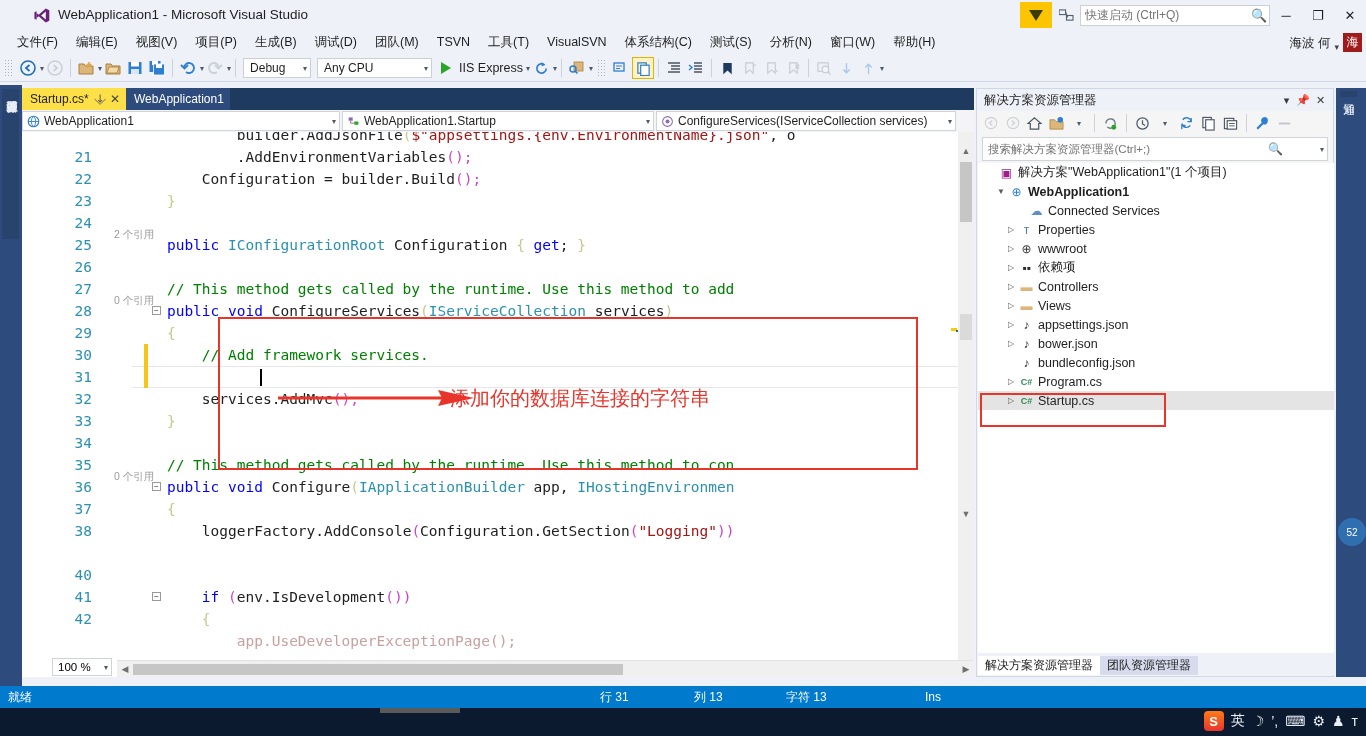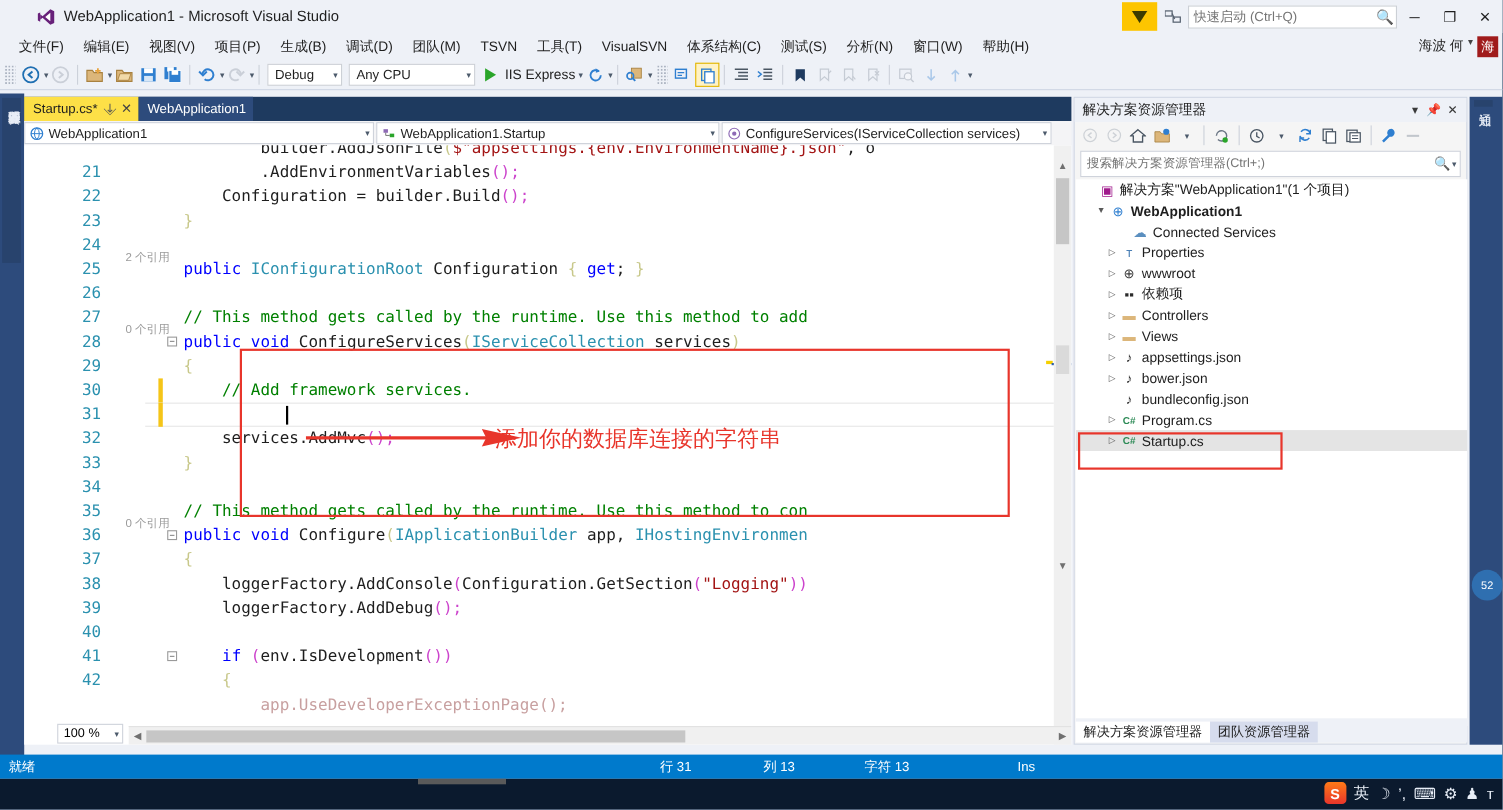--- a/index.html
+++ b/index.html
@@ -17,21 +17,21 @@
   .vs-logo { position:absolute; left:33px; top:7px; width:17px; height:17px; }
   .title-text { position:absolute; left:58px; top:7px; font-size:13.5px; color:#1e1e1e; white-space:nowrap; }
   .tb-right { position:absolute; right:0; top:0; height:30px; display:flex; align-items:center; }
   .feedback-btn { width:32px; height:26px; background:#fdc500; display:flex; align-items:center; justify-content:center; margin-right:2px;}
   .fb-tri { width:0;height:0; border-left:7px solid transparent; border-right:7px solid transparent; border-top:11px solid #3b3b00;}
   .ql-icon { width:24px; height:26px; display:flex; align-items:center; justify-content:center; color:#55606e;}
   .quick-launch { width:190px; height:21px; background:#fff; border:1px solid #ccd0d6; display:flex; align-items:center; padding:0 4px; margin-left:2px; }
   .quick-launch input { border:0; outline:0; width:166px; font-size:12px; color:#14532d; background:transparent; font-family:"Liberation Sans",sans-serif;}
   .ql-search { width:14px; color:#3b3b3b; font-size:13px; text-align:center;}
   .wbtn { width:32px; height:30px; display:flex; align-items:center; justify-content:center; color:#1e1e1e; font-size:13px;}
-  .user-row { position:absolute; right:4px; top:33px; display:flex; align-items:flex-start; gap:4px;font-family:Liberation Serif, serif; }
+  .user-row { position:absolute; right:4px; top:33px; display:flex; align-items:flex-end; gap:4px; }
   .user-name { font-size:12.5px; color:#1e1e1e; }
   .user-caret { font-size:9px; color:#444; }
   .user-avatar { width:19px; height:19px; background:#a01b1b; color:#fff; font-size:12px; display:flex; align-items:center; justify-content:center; }
 
   
   .menubar { position:absolute; left:0; top:30px; width:1366px; height:24px; display:flex; align-items:center; padding-left:8px; }
   .menu-item { padding:3px 9px; font-size:12.5px; color:#1e1e1e; white-space:nowrap; }
 
   
   .toolbar { position:absolute; left:0; top:55px; width:1366px; height:27px; display:flex; align-items:center; border-bottom:1px solid #cfd6e4;}
@@ -109,21 +109,21 @@
   .zoombox .cv { flex:1; }
 
   
   .solex { position:absolute; left:976px; top:88px; width:358px; height:589px; background:#f5f5f5; border:1px solid #cfd6e4;}
   .se-head { height:22px; background:#eef1f7; display:flex; align-items:center; padding:0 4px 0 7px; }
   .se-title { flex:1; font-size:12.5px; color:#1e1e1e; white-space:nowrap;}
   .se-hbtn { width:17px; text-align:center; color:#3a3a3a; font-size:11px; }
   .se-toolbar { height:24px; display:flex; align-items:center; padding-left:3px; gap:1px; }
   .seti { width:21px; height:21px; display:flex; align-items:center; justify-content:center; color:#4a5663; position:relative;}
   .seti.dis { opacity:.42; }
-  .se-search { margin:2px 5px 3px 5px; height:24px; background:#fff; border:1px solid #cfd3db; display:flex; align-items:center; padding:0 3px 0 5px;}
+  .se-search { margin:2px 5px 3px 5px; height:24px; background:#fff; border:1px solid #cfd3db; display:flex; align-items:center; padding:0 3px 0 5px;gap:36px;}
   .se-search input { border:0; outline:0; flex:1; font-size:11.5px; color:#6b6b6b; background:transparent; font-family:"Liberation Sans",sans-serif;}
   .se-tree { position:absolute; left:1px; top:74px; width:356px; height:497px; background:#fff; overflow:hidden; }
   .trow { height:19px; display:flex; align-items:center; font-size:12.5px; color:#1e1e1e; white-space:nowrap; position:relative;}
   .trow.selrow { background:#e4e4e4; }
   .tw { width:14px; text-align:center; color:#5a5a5a; font-size:8px; }
   .ticon { width:17px; text-align:center; margin-right:3px; font-size:12px; display:flex; align-items:center; justify-content:center;}
   .se-tabs { position:absolute; left:1px; bottom:1px; width:356px; height:22px; background:#eef1f7; display:flex; align-items:flex-end; }
   .se-tab { height:19px; padding:0 7px; font-size:12px; display:flex; align-items:center; }
   .se-tab.act { background:#fff; color:#1e1e1e; }
   .se-tab.ina { background:#d6dced; color:#1e1e1e;margin-top:12px; }
@@ -420,21 +420,20 @@
         <div class="row" style="position: absolute; left: 0px; top: 190px; width: 936px;"><span class="lnum" style="top: 0px;">29</span><span class="ctext" style="top: 0px;"><span class="br">    {</span></span></div>
         <div class="row" style="position: absolute; left: 0px; top: 212px; width: 936px;"><div class="changebar" style="top: 0px;"></div><span class="lnum" style="top: 0px;">30</span><span class="ctext" style="top: 0px;"><span class="cm">        // Add framework services.</span></span></div>
         <div class="row" style="position: absolute; left: 0px; top: 234px; width: 936px;"><div class="hl-line" style="top: 0px;"></div><div class="changebar" style="top: 0px;"></div><span class="lnum" style="top: 0px;">31</span><span class="ctext" style="top: 0px;"></span><div class="caret-bar" style="left: 238px; top: 3px;"></div></div>
         <div class="row" style="position: absolute; left: 0px; top: 256px; width: 936px;"><span class="lnum" style="top: 0px;">32</span><span class="ctext" style="top: 0px;"><span class="pl">        services.</span><span class="pl">AddMvc</span><span class="pn">();</span></span></div>
         <div class="row" style="position: absolute; left: 0px; top: 278px; width: 936px;"><span class="lnum" style="top: 0px;">33</span><span class="ctext" style="top: 0px;"><span class="br">    }</span></span></div>
         <div class="row" style="position: absolute; left: 0px; top: 300px; width: 936px;"><span class="lnum" style="top: 0px;">34</span><span class="ctext" style="top: 0px;"></span></div>
         <div class="row" style="position: absolute; left: 0px; top: 322px; width: 936px;"><span class="lnum" style="top: 0px;">35</span><span class="ctext" style="top: 0px;"><span class="cm">    // This method gets called by the runtime. Use this method to con</span></span></div>
         <div class="row" style="position: absolute; left: 0px; top: 344px; width: 936px;"><span class="lnum" style="top: 0px;">36</span><div class="collapse" style="top: 6px;">−</div><div class="refs" style="top: -6px;">0 个引用</div><span class="ctext" style="top: 0px;"><span class="pl">    </span><span class="kw">public</span><span class="pl"> </span><span class="kw">void</span><span class="pl"> Configure</span><span class="br">(</span><span class="ty">IApplicationBuilder</span><span class="pl"> app, </span><span class="ty">IHostingEnvironmen</span></span></div>
         <div class="row" style="position: absolute; left: 0px; top: 366px; width: 936px;"><span class="lnum" style="top: 0px;">37</span><span class="ctext" style="top: 0px;"><span class="br">    {</span></span></div>
         <div class="row" style="position: absolute; left: 0px; top: 388px; width: 936px;"><span class="lnum" style="top: 0px;">38</span><span class="ctext" style="top: 0px;"><span class="pl">        loggerFactory.</span><span class="pl">AddConsole</span><span class="pn">(</span><span class="pl">Configuration.</span><span class="pl">GetSection</span><span class="pn">(</span><span class="st">"Logging"</span><span class="pn">))</span></span></div>
-        <div class="row" style="position: absolute; left: 0px; top: 410px; width: 936px;"><span class="lnum" style="top: 0px;">39</span><span class="ctext" style="top: 0px;"><span class="pl">        loggerFactory.</span><span class="pl">AddDebug</span><span class="pn">();</span></span></div>
         <div class="row" style="position: absolute; left: 0px; top: 432px; width: 936px;"><span class="lnum" style="top: 0px;">40</span><span class="ctext" style="top: 0px;"></span></div>
         <div class="row" style="position: absolute; left: 0px; top: 454px; width: 936px;"><span class="lnum" style="top: 0px;">41</span><div class="collapse" style="top: 6px;">−</div><span class="ctext" style="top: 0px;"><span class="pl">        </span><span class="kw">if</span><span class="pl"> </span><span class="pn">(</span><span class="pl">env.</span><span class="pl">IsDevelopment</span><span class="pn">())</span></span></div>
         <div class="row" style="position: absolute; left: 0px; top: 476px; width: 936px;"><span class="lnum" style="top: 0px;">42</span><span class="ctext" style="top: 0px;"><span class="br">        {</span></span></div>
         <div class="row" style="position: absolute; left: 0px; top: 498px; width: 936px;"><span class="ctext" style="top: 0px;"><span class="cf">            app.UseDeveloperExceptionPage();</span></span></div>
       </div>
 
     <div class="annbox" style="left:196px; top:185px; width:700px; height:153px;"></div>
     <svg class="annarrow" style="left:256px; top:255px; width:200px;" viewBox="0 0 200 20">
       <path d="M0 11 L168 11" stroke="#e8352b" stroke-width="3" fill="none"></path>
       <path d="M196 11 L160 3 L164 11 L160 19 Z" fill="#e8352b"></path>

